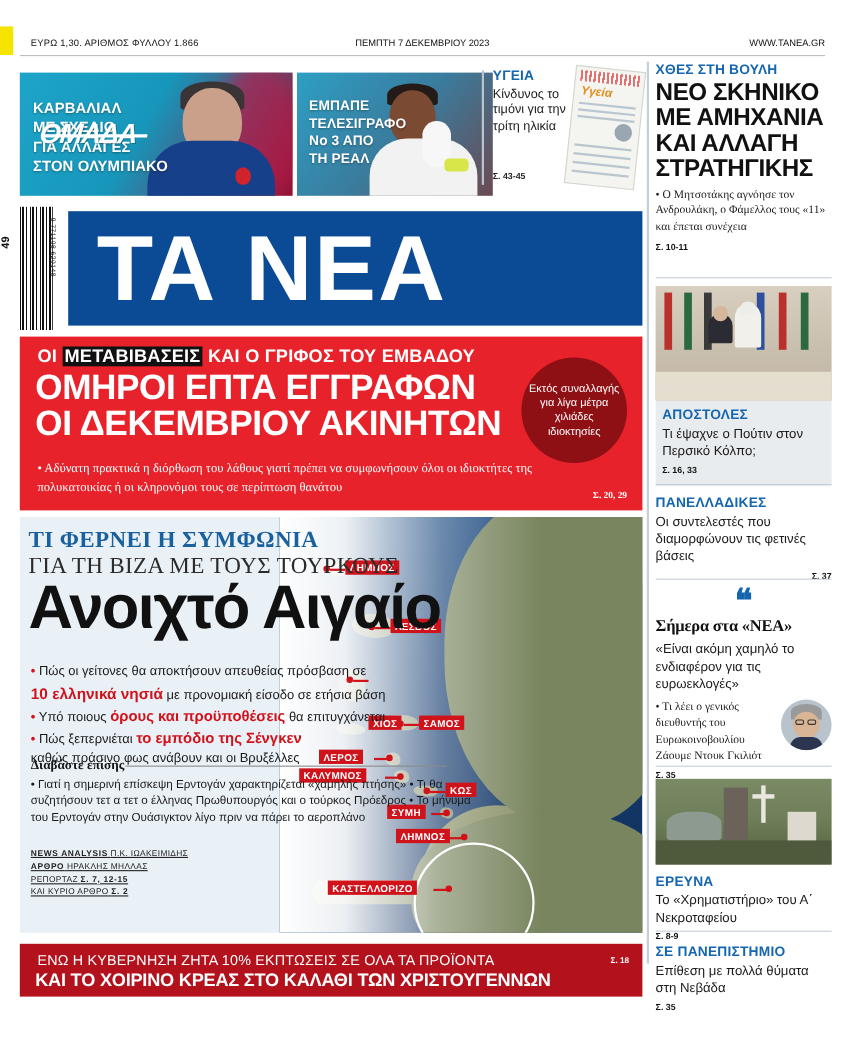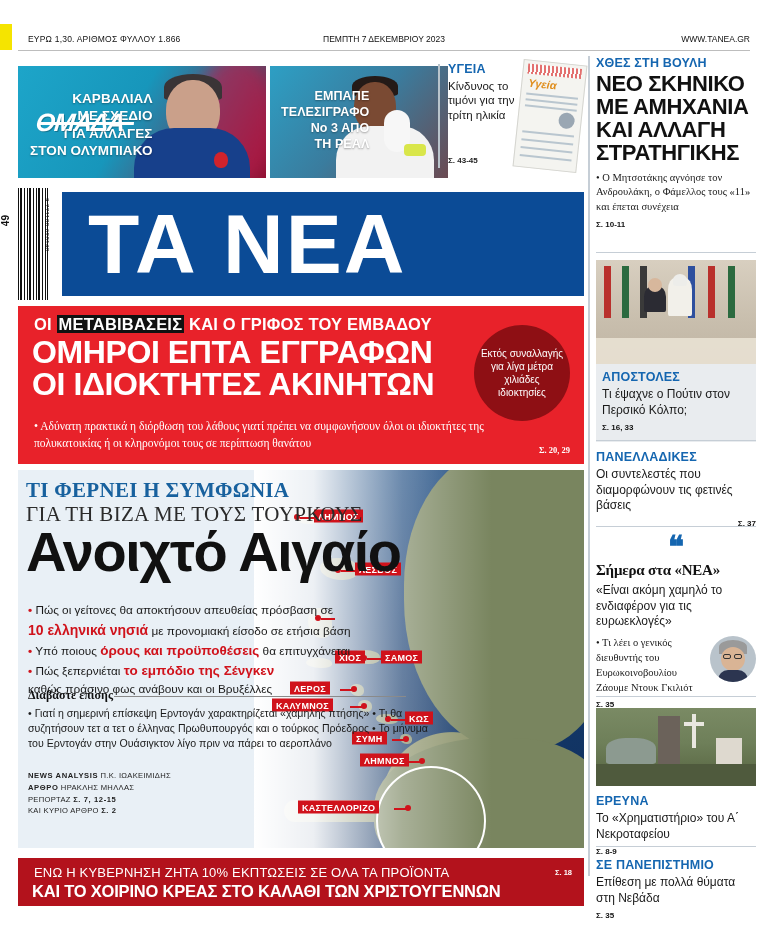--- a/index.html
+++ b/index.html
@@ -19,21 +19,21 @@
   }
   .topbar .yellow-tab {
     position: absolute; left: 0; top: -4px; width: 12px; height: 26px; background: #f5e400;
   }
   .topbar .tb-left { position: absolute; left: 28px; font-size: 8.5px; letter-spacing: .2px; color: #111; }
   .topbar .tb-mid  { position: absolute; left: 0; width: 768px; text-align: center; font-size: 8.5px; color:#111; }
   .topbar .tb-right{ position: absolute; right: 18px; font-size: 8.5px; color:#111; }
   .rule-top { position:absolute; left:18px; top:50px; width:732px; height:1px; background:#bdbdbd; }
 
   
-  .promo { position: absolute; left: 18px; top: 56px; width: 566px; height: 122px; text-align: right; }
+  .promo { position: absolute; left: 18px; top: 56px; width: 566px; height: 122px; }
 
   .promo-card { position:absolute; top:10px; height:112px; overflow:hidden; }
   .promo-card.p1 { left:0; width:248px; background: linear-gradient(120deg,#1da5c9 0%, #1796bb 45%, #8e1030 100%); }
   .promo-card.p2 { left:252px; width:178px; background: linear-gradient(130deg,#2d9fc4 0%, #3a7c9e 50%, #6b4a52 100%); }
 
   .omada-logo {
     position:absolute; left:18px; top:52px; z-index:4;
     font-family:"Liberation Sans", sans-serif; font-style:italic; font-weight:bold;
     font-size:25px; color:#fff; letter-spacing:-1px;
     text-shadow: 1px 1px 0 rgba(0,0,0,.25);
@@ -132,21 +132,21 @@
   .feature .kicker2 { position:absolute; left:8px; top:32px; font-family:"Liberation Serif", serif; font-size:21px; color:#2b2b2b; letter-spacing:.3px; }
   .feature .bigtitle { position:absolute; left:8px; top:54px; font-size:56px; font-weight:bold; color:#111; letter-spacing:-1.5px; line-height:1; }
 
   .feature .bullets { position:absolute; left:10px; top:132px; width:400px; font-family:Liberation Sans, sans-serif; font-size:11.8px; line-height:1.5; color:#1a1a1a; }
   .feature .bullets .red { color:#d0121b; font-weight:bold; }
   .feature .bullets .dot { color:#d0121b; font-weight:bold; }
 
   .feature .also-head { position:absolute; left:10px; top:218px; font-family:"Liberation Serif", serif; font-weight:bold; font-size:12px; color:#111; }
   .feature .also-rule { position:absolute; left:96px; top:226px; width:292px; height:1px; background:#8a8a8a; }
   .feature .also-body { position:absolute; left:10px; top:236px; width:400px; font-size:10.6px; line-height:1.42; color:#1a1a1a; }
-  .feature .credits { position:absolute; left:10px; top:300px; font-size:7.6px; line-height:1.55; color:#222; letter-spacing:.3px; }
+  .feature .credits { position:absolute; left:10px; top:300px; font-size:7.6px; line-height:1.55; color:#222; letter-spacing:.3px;text-decoration:underline; }
   .feature .credits b { letter-spacing:.6px; }
 
   .pin { position:absolute; }
   .pin .lbl {
     position:absolute; background:#d0121b; color:#fff; font-size:9px; font-weight:bold;
     padding:1.5px 4px; white-space:nowrap; letter-spacing:.3px; transform: translateY(-50%);
   }
   .pin .dash { position:absolute; height:1.5px; background:#d0121b; top:-1px; }
   .pin .dotm { position:absolute; width:6px; height:6px; background:#d0121b; border-radius:50%; transform: translate(-50%,-50%); }
 
@@ -249,21 +249,21 @@
   </div>
   <div class="masthead">
     <div class="mh-text">ΤΑ ΝΕΑ</div>
   </div>
 
   <div class="lead">
     <div class="kicker">
       <span>ΟΙ </span><span class="hl">ΜΕΤΑΒΙΒΑΣΕΙΣ</span><span> ΚΑΙ Ο ΓΡΙΦΟΣ ΤΟΥ ΕΜΒΑΔΟΥ</span>
     </div>
     <div class="h1">ΟΜΗΡΟΙ ΕΠΤΑ ΕΓΓΡΑΦΩΝ</div>
-    <div class="h2">ΟΙ ΙΔΙΟΚΤΗΤΕΣ ΑΚΙΝΗΤΩΝ</div>
+    <div class="h2">ΟΙ ΔΕΚΕΜΒΡΙΟΥ ΑΚΙΝΗΤΩΝ</div>
     <div class="deck">• Αδύνατη πρακτικά η διόρθωση του λάθους γιατί πρέπει να συμφωνήσουν όλοι οι ιδιοκτήτες της πολυκατοικίας ή οι κληρονόμοι τους σε περίπτωση θανάτου</div>
     <div class="pg">Σ. 20, 29</div>
     <div class="badge">Εκτός συναλλαγής για λίγα μέτρα χιλιάδες ιδιοκτησίες</div>
   </div>
 
   <div class="feature">
 
     <div class="map-wrap">
       <div class="map-bg"></div>
 

